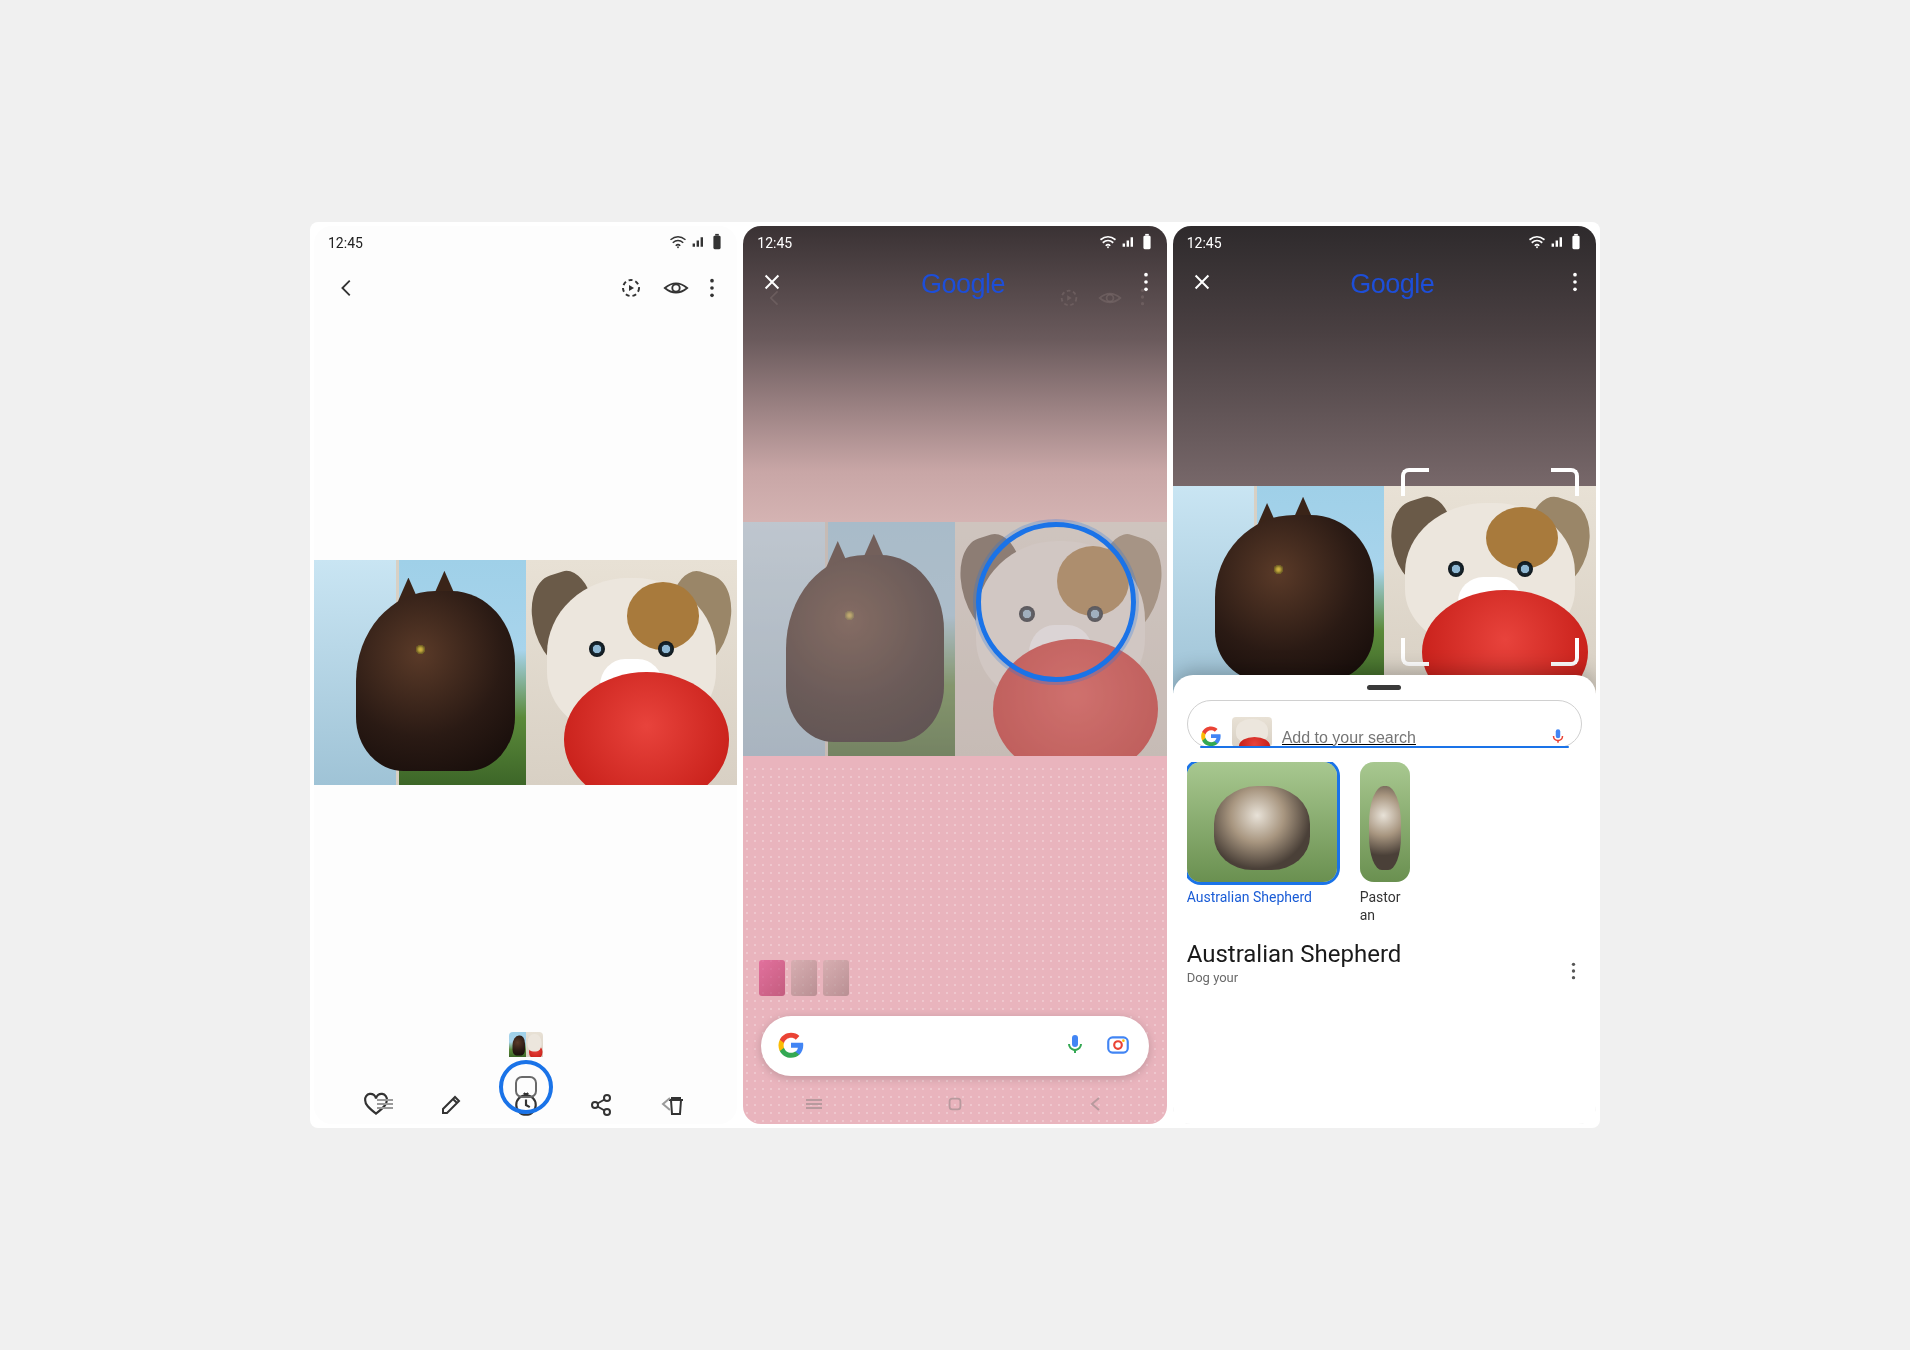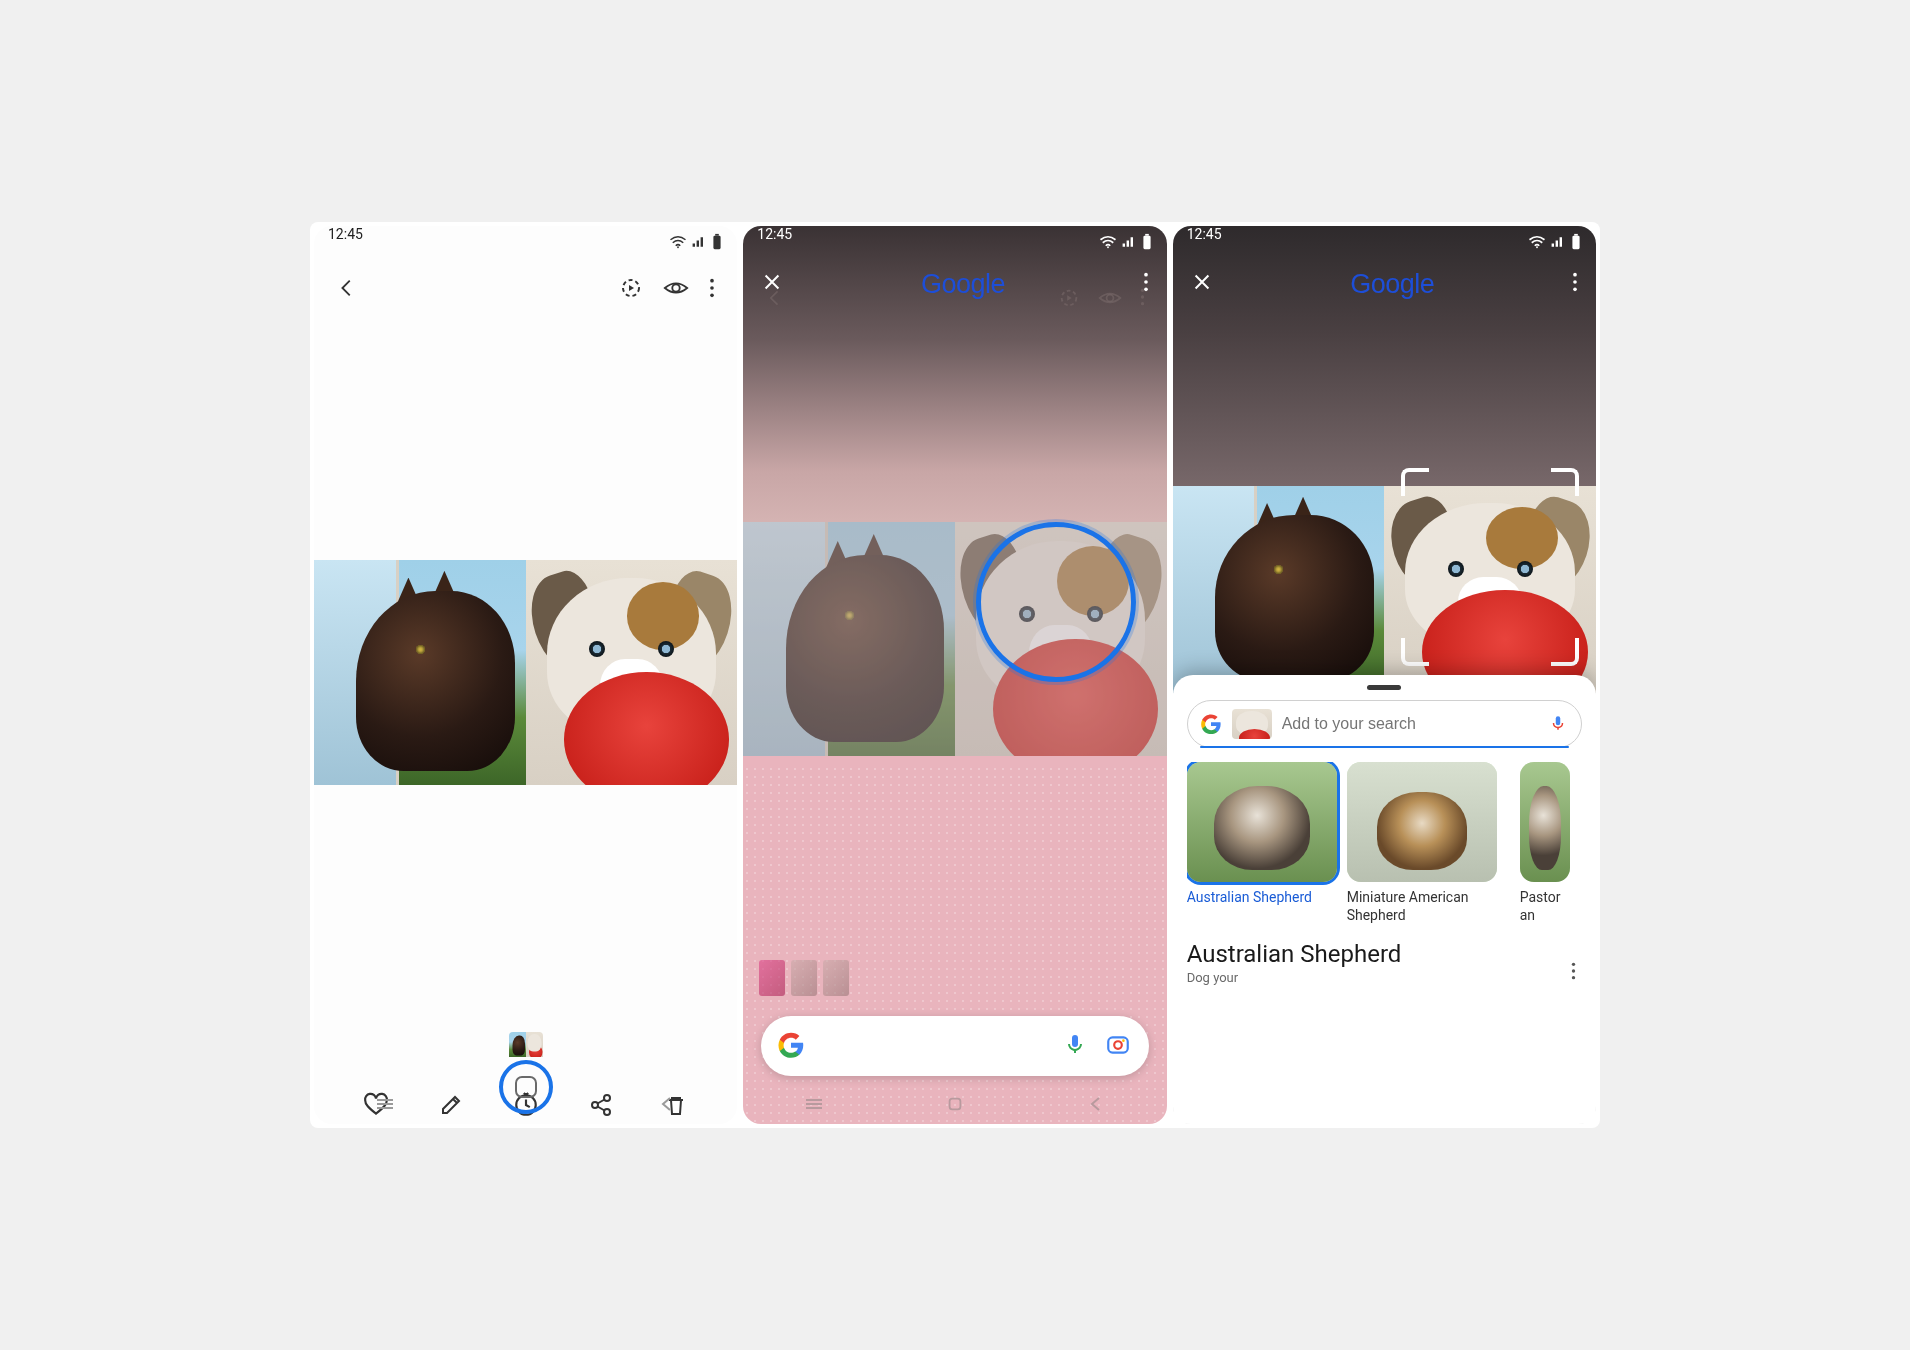--- a/index.html
+++ b/index.html
@@ -31,20 +31,21 @@
     flex-direction: column;
   }
 
   
   .status-bar {
     position: absolute;
     top: 0; left: 0; right: 0;
     height: 34px;
     display: flex;
     justify-content: space-between;
+    align-items: center;
     padding: 0 14px;
     font-size: 14px;
     z-index: 30;
   }
   .status-bar.dark { color: #222; }
   .status-bar.light { color: #fff; }
   .status-icons { display:flex; align-items:center; gap:4px; }
 
   
   .p1 { background:#fdfdfd; }
@@ -241,24 +242,25 @@
     background:#fff;
     border-top-left-radius:20px;
     border-top-right-radius:20px;
     box-shadow:0 -4px 20px rgba(0,0,0,0.25);
     z-index:25;
     display:flex; flex-direction:column;
     padding: 8px 14px 0;
   }
   .sheet-handle { width:34px; height:5px; background:#3a3a3a; border-radius:3px; margin:2px auto 10px; }
   .add-search {
-    display:flex; align-items:center; gap:10px;
+    display:flex; align-items:flex-end; gap:10px;
     border:1px solid #d0d0d0; border-radius:26px;
     height:48px; padding:0 12px;
     position:relative;
+    text-decoration:underline;
   }
   .add-search .g-icon-sm { width:22px; height:22px; }
   .add-search-thumb { width:40px; height:30px; border-radius:4px; position:relative; overflow:hidden; }
   .add-search input {
     flex:1; border:none; outline:none; font-size:16px; color:#5f6368;
     background:transparent;
   }
   .add-search .mic-sm { width:20px; height:20px; }
   .add-search-underline { position:absolute; left:12px; right:12px; bottom:-1px; height:2px; background:#1a73e8; border-radius:1px; }
 
@@ -675,26 +677,20 @@
         <div class="add-search-underline"></div>
       </div>
 
       <div class="result-row">
         <div class="result-card">
           <div class="result-img selected">
               <div class="aus-dog"></div>
             </div>
           <div class="result-label blue">Australian Shepherd</div>
         </div>
-        <div class="result-card">
-          <div class="result-img">
-              <div class="mini-dog"></div>
-            </div>
-          <div class="result-label norm">Miniature American Shepherd</div>
-        </div>
         <div class="result-card partial">
           <div class="result-img">
               <div class="aus-dog"></div>
             </div>
           <div class="result-label norm">Pastor an</div>
         </div>
       </div>
 
       <div class="topic-row">
         <div>

